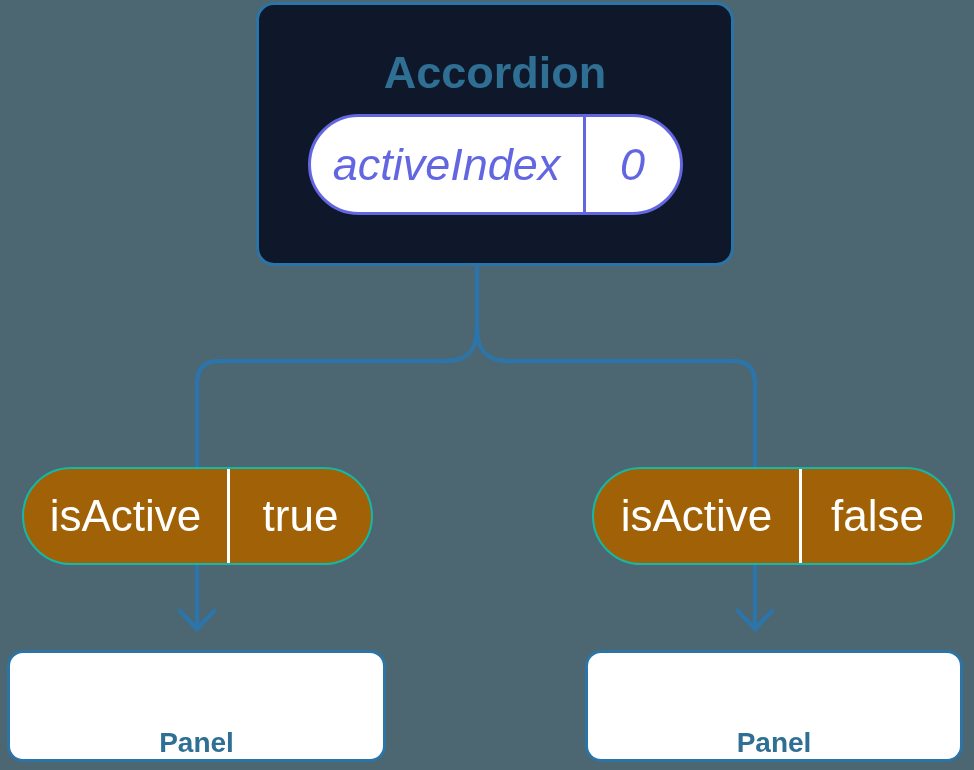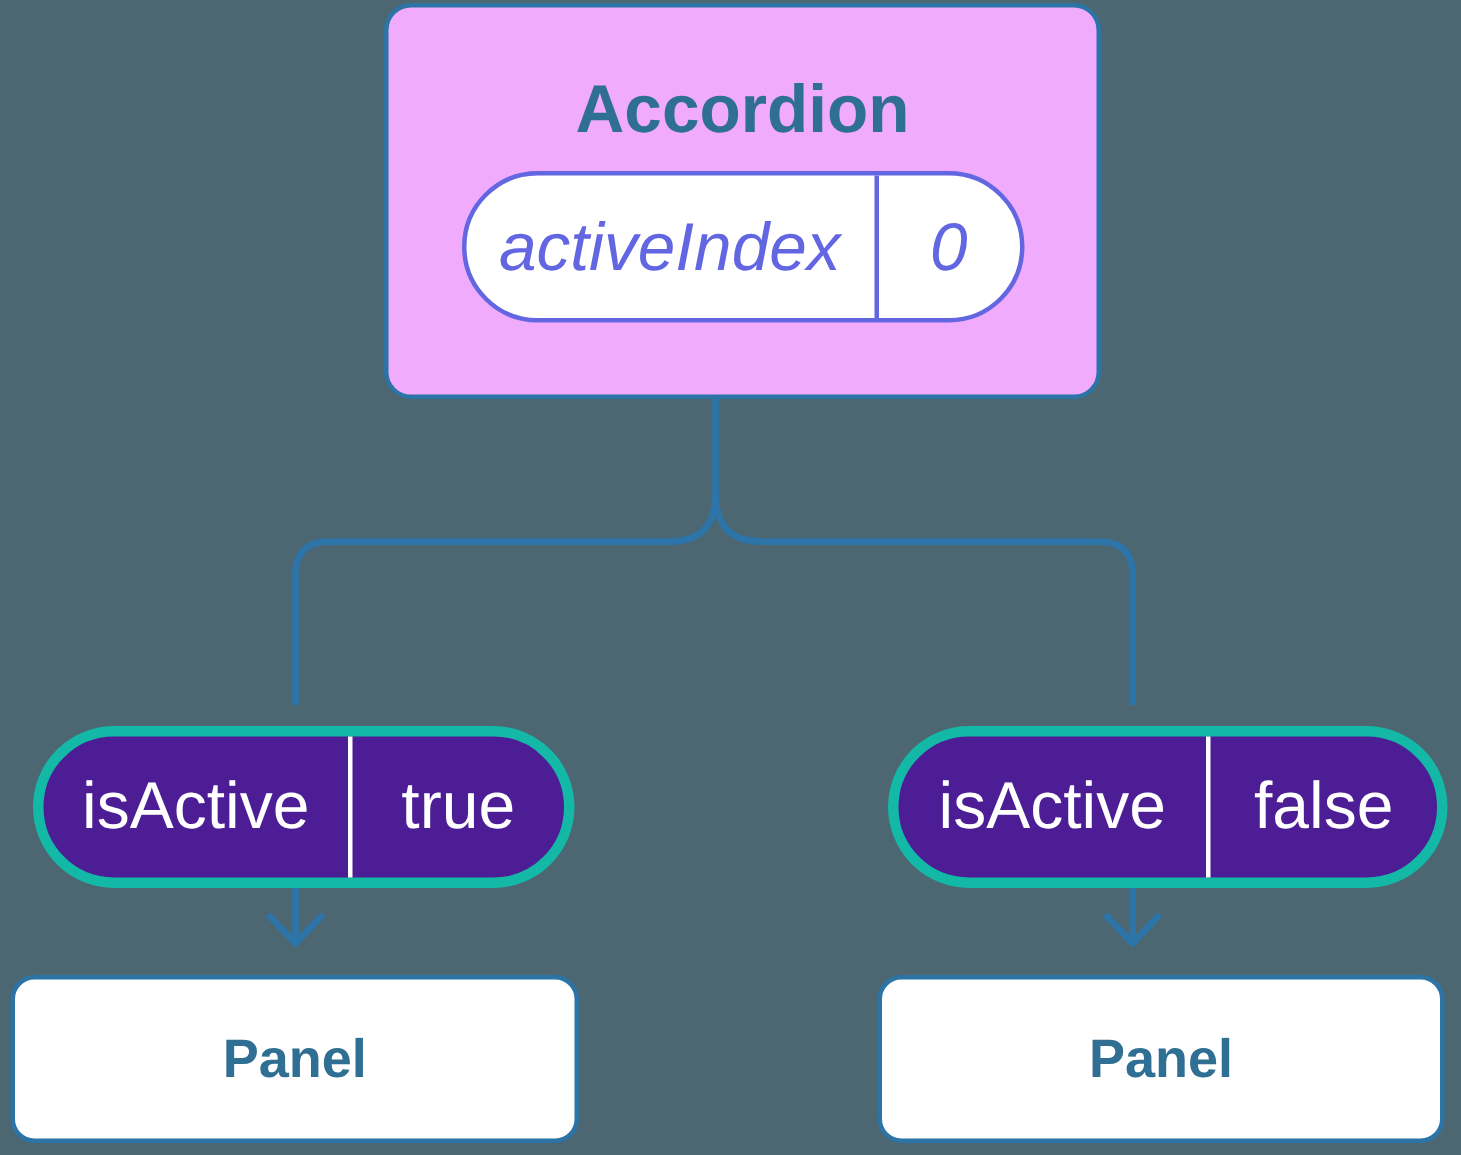--- a/index.html
+++ b/index.html
@@ -23,21 +23,21 @@
     top: 0;
     z-index: 1;
   }
   
   .root-card {
     position: absolute;
     left: 256px;
     top: 2px;
     width: 472px;
     height: 258px;
-    background: #f0abfc;
+    background: #0f172a;
     border: 3px solid #2c74a6;
     border-radius: 18px;
     z-index: 2;
     display: flex;
     flex-direction: column;
     align-items: center;
   }
   .root-title {
     margin-top: 41px;
     font-size: 45px;
@@ -69,29 +69,28 @@
     flex: 1;
     display: flex;
     align-items: center;
     justify-content: center;
   }
   
   .prop-pill {
     position: absolute;
     top: 467px;
     height: 94px;
-    background: #4c1d95;
-    border: 7px solid #14b8a6;
+    background: #a16207;
+    border: 2px solid #14b8a6;
     border-radius: 999px;
     display: flex;
     align-items: stretch;
     color: #ffffff;
     font-size: 44px;
     z-index: 2;
-    margin-top: 17px;
   }
   .prop-pill .pill-key {
     display: flex;
     align-items: center;
     justify-content: center;
     border-right: 3px solid #ffffff;
   }
   .prop-pill .pill-val {
     flex: 1;
     display: flex;
@@ -111,23 +110,23 @@
   .prop-pill.right .pill-key { width: 205px; }
   
   .panel-card {
     position: absolute;
     top: 650px;
     height: 106px;
     background: #ffffff;
     border: 3px solid #2c74a6;
     border-radius: 16px;
     display: flex;
-    align-items: center;
+    align-items: flex-end;
     justify-content: center;
-    font-size: 36px;
+    font-size: 28px;
     font-weight: 600;
     color: #2f6f93;
     z-index: 2;
   }
   .panel-card.left {
     left: 7px;
     width: 373px;
   }
   .panel-card.right {
     left: 585px;

